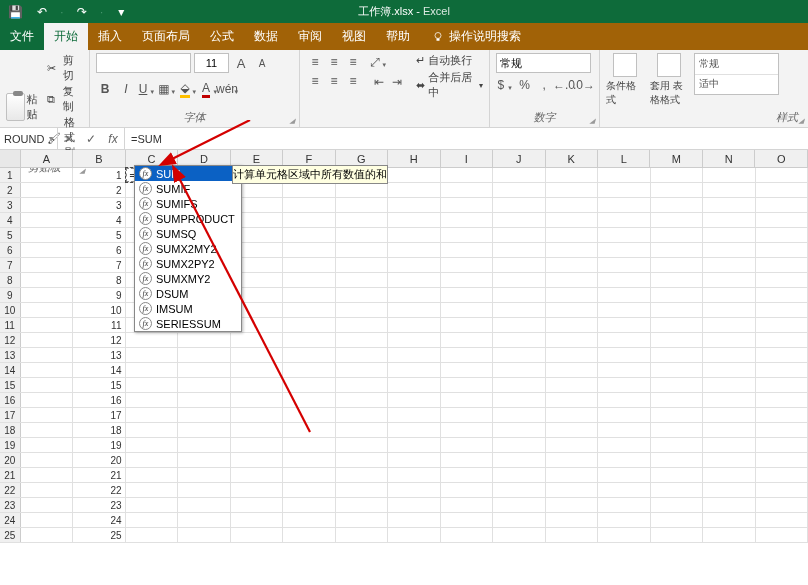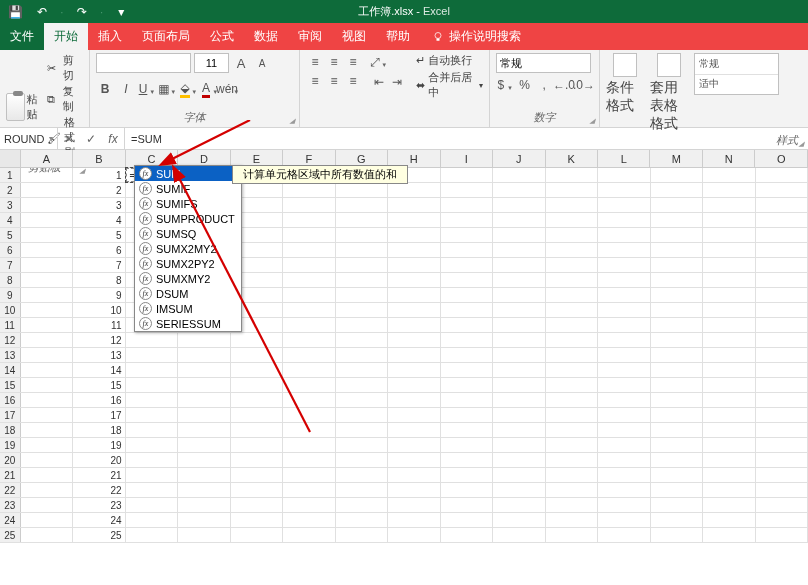--- a/index.html
+++ b/index.html
@@ -7,21 +7,21 @@
 
 
 .titlebar { background: #0e6b3a; height: 23px; display: flex; align-items: center; color: #fff; position: relative; }
 .qat { display: flex; align-items: center; gap: 10px; padding-left: 8px; }
 .qat-btn { width: 16px; height: 16px; display: flex; align-items: center; justify-content: center; color: #fff; font-size: 12px; cursor: pointer; }
 .qat-sep { color: #4a9770; }
 .title-text { position: absolute; left: 50%; transform: translateX(-50%); font-size: 11px; }
 .title-text span:last-child { opacity: 0.85; }
 
 
-.menutabs { background: #ef4444; height: 27px; display: flex; align-items: stretch; color: #fff; font-size: 12px; }
+.menutabs { background: #a16207; height: 27px; display: flex; align-items: stretch; color: #fff; font-size: 12px; }
 .tab { padding: 0 10px; display: flex; align-items: center; cursor: pointer; }
 .tab.active { background: #f3f3f3; color: #0e6b3a; }
 .tab.file { background: #0e6b3a; }
 .tell-me { display: flex; align-items: center; gap: 5px; padding-left: 12px; }
 .bulb { width: 12px; height: 12px; }
 
 
 .ribbon { background: #f3f3f3; height: 78px; border-bottom: 1px solid #d4d4d4; display: flex; }
 .rgroup { border-right: 1px solid #d4d4d4; padding: 3px 6px 0 6px; display: flex; flex-direction: column; justify-content: space-between; }
 .rgroup-label { text-align: center; font-size: 11px; color: #666; padding-bottom: 2px; position: relative; font-style: italic; }
@@ -44,21 +44,21 @@
 
 .align-grid { display: grid; grid-template-columns: repeat(3,18px); grid-template-rows: repeat(2,18px); gap: 1px; }
 .align-extra { display: flex; flex-direction: column; gap: 2px; font-size: 11px; color: #444; margin-left: 6px; }
 .align-extra div { display: flex; align-items: center; gap: 3px; cursor: pointer; }
 
 .num-col { display: flex; flex-direction: column; gap: 3px; }
 .num-select { width: 95px; height: 20px; border: 1px solid #c0c0c0; background: #fff; font-size: 11px; padding: 0 3px; }
 .num-row { display: flex; gap: 2px; }
 
 .styles-col { display: flex; gap: 6px; align-items: flex-start; }
-.style-btn { display: flex; flex-direction: column; align-items: center; gap: 2px; font-size: 14px; color: #444; cursor: pointer; width: 38px; }
+.style-btn { display: flex; flex-direction: column; align-items: center; gap: 2px; font-size: 10px; color: #444; cursor: pointer; width: 38px; }
 .style-ico { width: 24px; height: 24px; border: 1px solid #c0c0c0; background: #fff; }
 .style-gallery { width: 85px; height: 42px; border: 1px solid #c0c0c0; background: #fff; display: flex; flex-direction: column; }
 .gallery-row { flex: 1; display: flex; align-items: center; padding: 0 4px; font-size: 10px; color: #555; }
 .gallery-row:first-child { border-bottom: 1px solid #e0e0e0; }
 
 
 .fbar { height: 22px; border-bottom: 1px solid #d4d4d4; display: flex; align-items: stretch; background: #fff; }
 .namebox { width: 58px; border-right: 1px solid #d4d4d4; display: flex; align-items: center; padding: 0 4px; font-size: 11px; color: #333; position: relative; }
 .namebox::after { content: "▾"; position: absolute; right: 4px; font-size: 8px; color: #888; }
 .fbtns { display: flex; align-items: center; border-right: 1px solid #d4d4d4; }
@@ -75,21 +75,21 @@
 .rowhead { width: 22px; border-right: 1px solid #ccc; background: #f0f0f0; display: flex; align-items: center; justify-content: center; font-size: 10px; color: #333; }
 .cell { width: 56px; border-right: 1px solid #e0e0e0; display: flex; align-items: center; justify-content: flex-end; padding: 0 3px; font-size: 10px; color: #333; }
 .cell.editing { border: 1px dashed #888; outline: 1px dashed #444; justify-content: flex-start; font-family: monospace; }
 
 
 .acdrop { position: absolute; left: 134px; top: 15px; background: #fff; border: 1px solid #888; box-shadow: 1px 1px 3px rgba(0,0,0,0.3); font-size: 11px; z-index: 20; }
 .acitem { display: flex; align-items: center; gap: 4px; padding: 1px 6px 1px 4px; cursor: pointer; white-space: nowrap; }
 .acitem.sel { background: #0b61c4; color: #fff; }
 .acicon { width: 13px; height: 13px; border: 1px solid #888; border-radius: 50%; display: flex; align-items: center; justify-content: center; font-size: 8px; font-style: italic; font-family: serif; background: #fff; color: #333; }
 .acitem.sel .acicon { background: #fff; color: #333; }
-.actip { position: absolute; left: 232px; top: 15px; background: #ffffe1; border: 1px solid #888; padding: 1px 10px; font-size: 11px; z-index: 20; white-space: nowrap; }
+.actip { position: absolute; left: 232px; top: 15px; background: #ffffe1; border: 1px solid #888; padding: 1px 0; font-size: 11px; z-index: 20; white-space: nowrap; }
 
 
 .arrow-svg { position: absolute; pointer-events: none; z-index: 30; }
 </style>
 </head>
 <body>
 
 <div class="titlebar">
   <div class="qat">
     <span class="qat-btn">💾</span>

